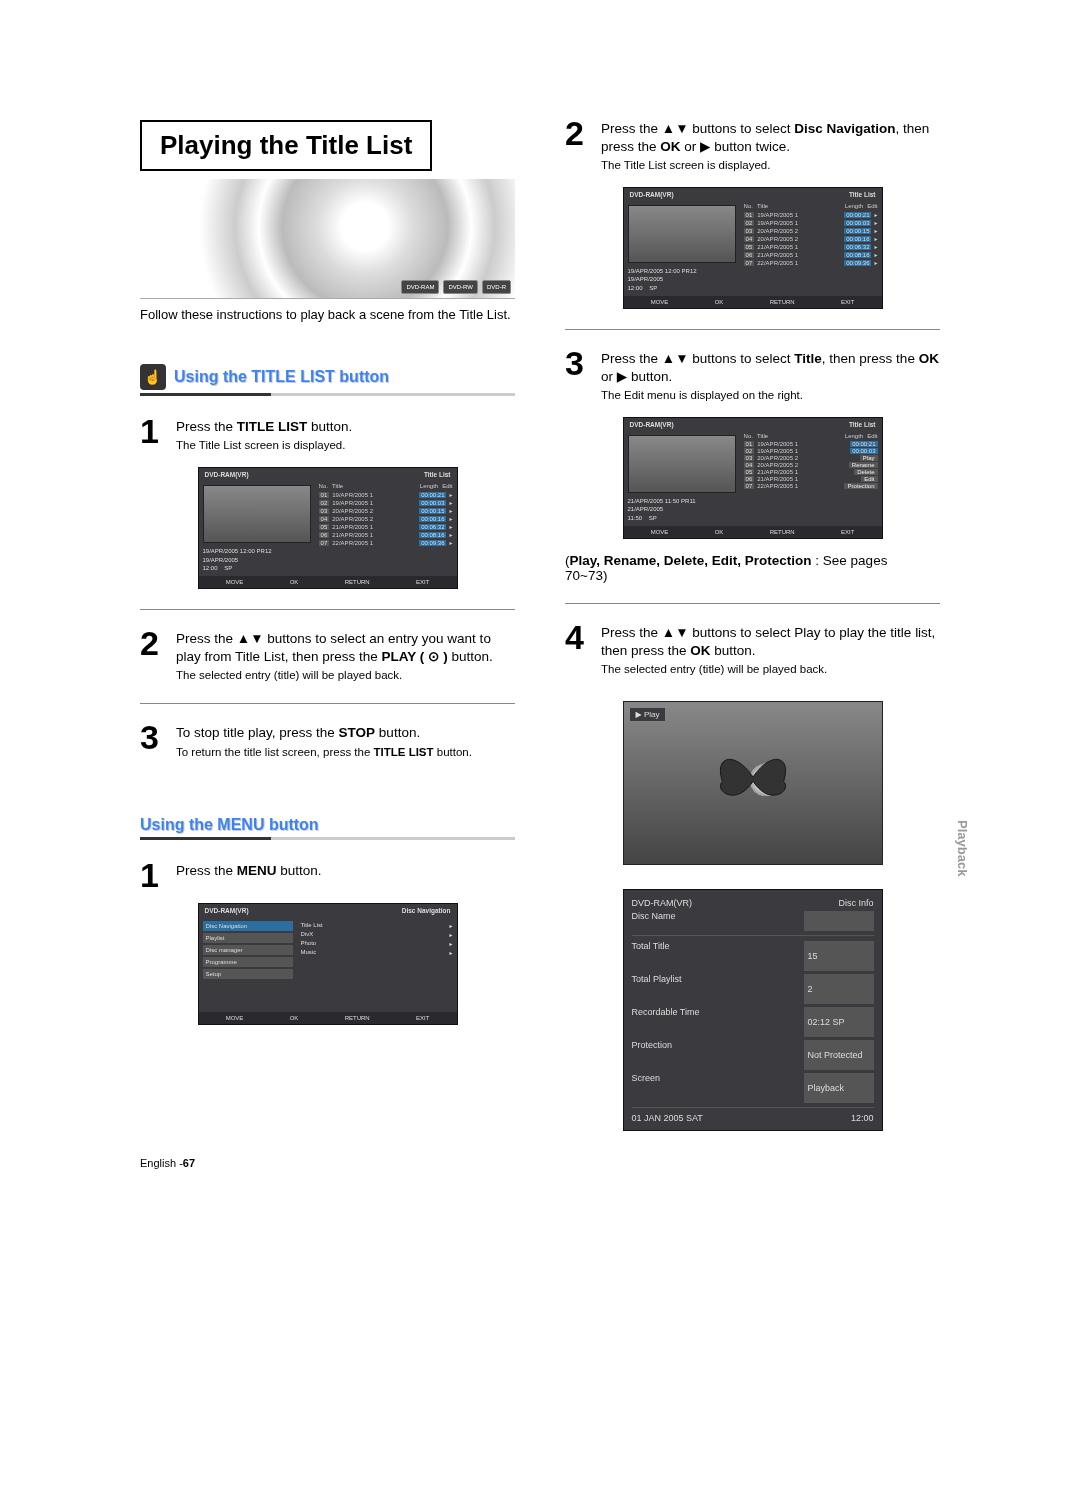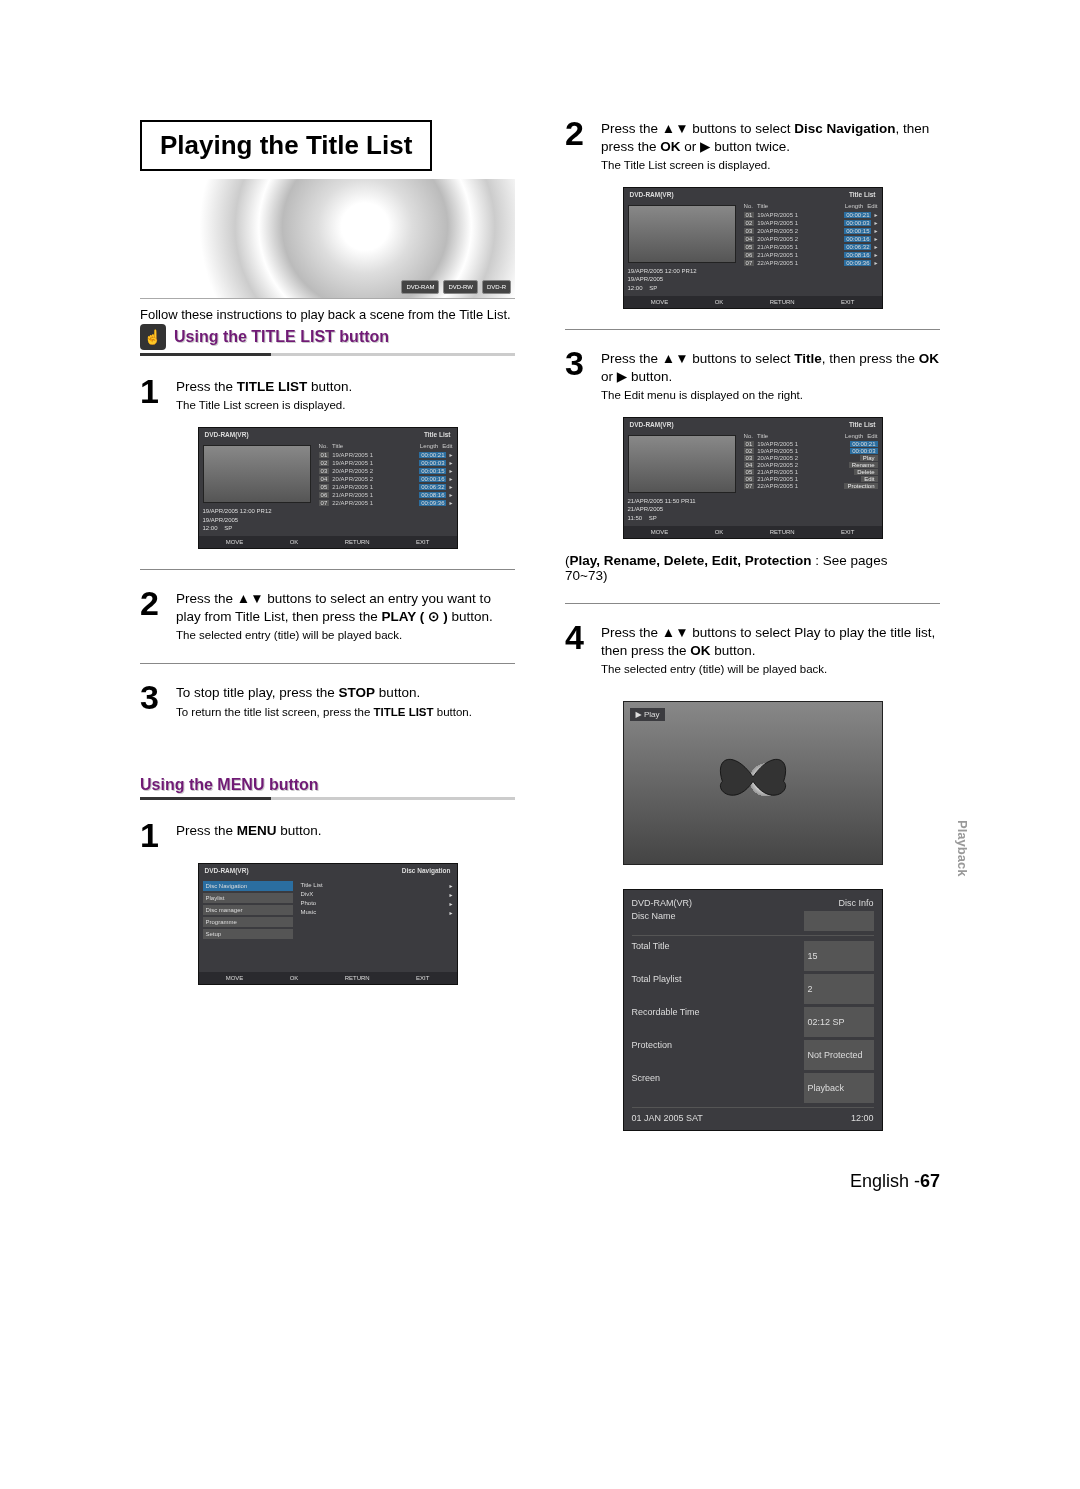--- a/index.html
+++ b/index.html
@@ -44,20 +44,21 @@
     background: #444;
     color: #fff;
     font-size: 6px;
     padding: 3px 4px;
     border: 1px solid #888;
     border-radius: 2px;
     text-align: center;
   }
   .intro {
     font-size: 13px;
+    margin-bottom: 40px;
     line-height: 1.3;
   }
   .section-head {
     display: flex;
     align-items: center;
     gap: 8px;
     margin-bottom: 3px;
   }
   .hand-icon {
     width: 26px; height: 26px;
@@ -65,21 +66,21 @@
     color: #fff;
     border-radius: 4px;
     display: flex;
     align-items: center;
     justify-content: center;
     font-size: 14px;
   }
   .section-title {
     font-size: 16px;
     font-weight: bold;
-    color: #701a75;
+    color: #3b82f6;
     text-shadow: 1px 1px 0 #ccc;
   }
   .section-divider {
     height: 3px;
     background: linear-gradient(to right, #333 0%, #333 35%, #ccc 35%, #ccc 100%);
     margin-bottom: 22px;
   }
   .step {
     display: flex;
     gap: 10px;
@@ -184,23 +185,22 @@
   .side-tab {
     position: absolute;
     right: 110px;
     top: 820px;
     writing-mode: vertical-rl;
     font-weight: bold;
     color: #999;
     font-size: 13px;
   }
   .page-foot {
-    text-align: right;
-    font-size: 18px;
-    margin-top: 26px;
+    font-size: 11px;
+    margin-top: 12px;
   }
   .page-foot .pg { font-weight: bold; }
 </style>
 </head>
 <body>
 
 <div class="columns">
 
   <div class="col">
     <div class="main-title">Playing the Title List</div>

